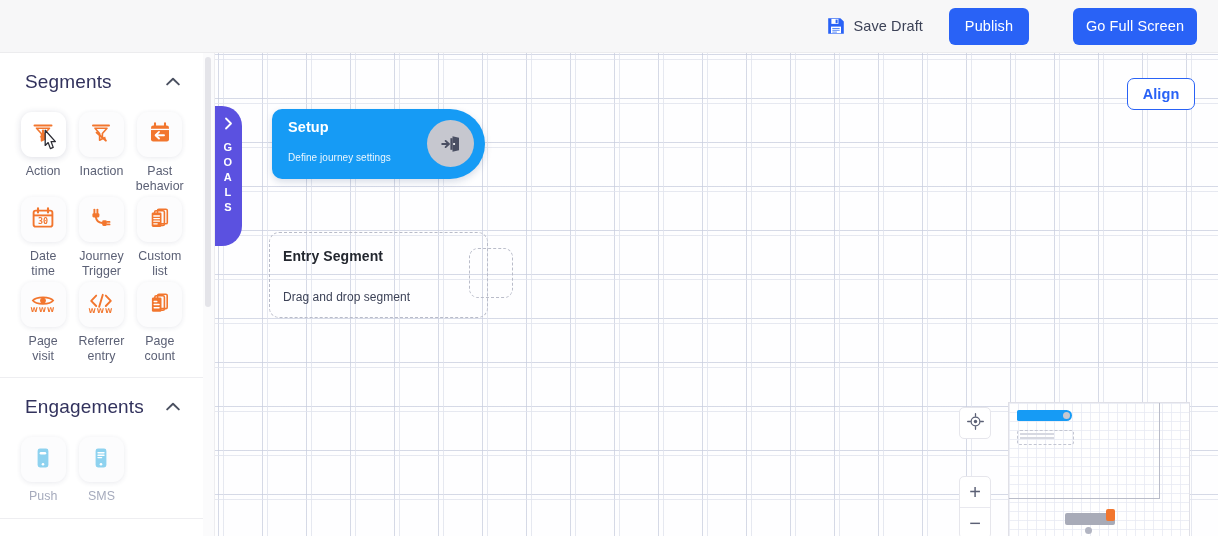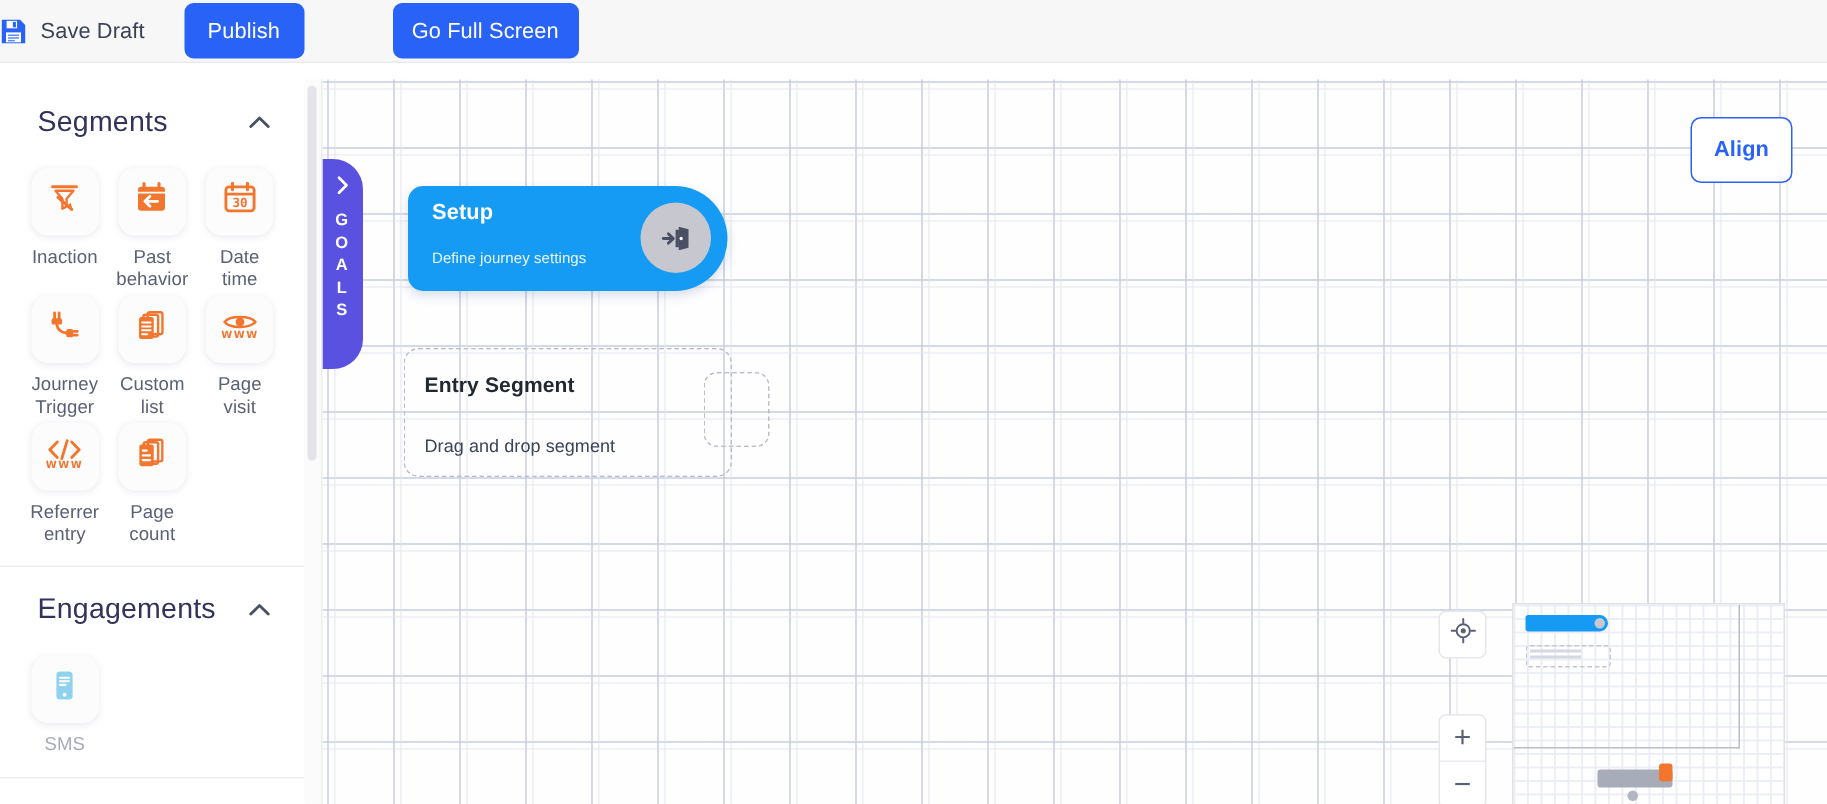--- a/index.html
+++ b/index.html
@@ -16,25 +16,26 @@
     width: 1218px;
     height: 536px;
     overflow: hidden;
   }
 
   
   .header {
     position: absolute;
     top: 0; left: 0;
     width: 1218px;
-    height: 42px;
+    height: 53px;
     background: #f7f7f8;
     border-bottom: 1px solid #ececee;
     display: flex;
     align-items: center;
+    justify-content: flex-end;
     box-sizing: border-box;
     padding-right: 21px;
     z-index: 40;
   }
   .save-draft {
     display: flex;
     align-items: center;
     gap: 9px;
     margin-right: 26px;
     cursor: pointer;
@@ -50,21 +51,21 @@
     background: #2962f6;
     color: #ffffff;
     border: none;
     border-radius: 6px;
     font-size: 14.5px;
     font-family: "Liberation Sans", sans-serif;
     height: 37px;
     cursor: pointer;
     letter-spacing: .1px;
   }
-  #publish-button { width: 80px; margin-right: 15px; }
+  #publish-button { width: 80px; margin-right: 0; }
   #fullscreen-button { width: 124px; margin-left: 44px; }
 
   
   .sidebar {
     position: absolute;
     top: 53px;
     left: 0;
     width: 203px;
     height: 483px;
     background: #ffffff;
@@ -209,21 +210,21 @@
     font-weight: bold;
     line-height: 15px;
     letter-spacing: .3px;
     text-align: center;
   }
 
   
   .setup-node {
     position: absolute;
     left: 58px;
-    top: 71px;
+    top: 56px;
     width: 213px;
     height: 70px;
     background: #169bf5;
     border-radius: 10px 35px 35px 10px;
     box-shadow: 0 3px 7px rgba(30,60,110,0.17);
     cursor: pointer;
     z-index: 8;
   }
   .setup-title {
     position: absolute;
@@ -295,21 +296,21 @@
     border-radius: 9px;
     z-index: 7;
   }
 
   
   .align-btn {
     position: absolute;
     right: 23px;
     top: 25px;
     width: 68px;
-    height: 44px;
+    height: 32px;
     border: 1.4px solid #2962f6;
     border-radius: 7px;
     background: #ffffff;
     color: #2962f6;
     font-size: 14.5px;
     font-weight: bold;
     font-family: "Liberation Sans", sans-serif;
     cursor: pointer;
     z-index: 12;
     letter-spacing: .1px;
@@ -449,20 +450,36 @@
         <div class="panel">
           <div class="panel-head">
             <span class="panel-title">Segments</span>
             <span>
               <svg class="chev" viewBox="0 0 14 9">
                 <path d="M1.2 7.4 L7 1.7 L12.8 7.4" stroke="#4a5060" stroke-width="1.9" fill="none" stroke-linecap="round" stroke-linejoin="round"></path>
               </svg>
             </span>
           </div>
           <div class="grid3">
+            <div class="tile active">
+              <div class="tile-box">
+         <span class="ico"><svg width="26" height="26" viewBox="0 0 26 26">
+        <path d="M4.5 5.5h17" stroke="#f2762e" stroke-width="2" stroke-linecap="round"></path>
+        <path d="M6.5 8.2h13l-5 5.6v5.4l-3 1.6v-7z" fill="none" stroke="#f2762e" stroke-width="1.6" stroke-linejoin="round"></path>
+        <path d="M13 10.5v8.5" stroke="#f2762e" stroke-width="2.2" stroke-linecap="round"></path>
+        <path d="M9.6 16.2 L13 20.4 L16.4 16.2 Z" fill="#f2762e"></path>
+      </svg></span>
+         <span>
+                  <svg class="hand-cursor" viewBox="0 0 22 26">
+  <path d="M3.2 1.2 L3.2 16.4 L6.2 13.6 L8.4 19.6 L11.2 18.4 L9.1 12.6 L13.4 12.6 Z" fill="#ffffff" stroke="#2b2b33" stroke-width="1.3" stroke-linejoin="round"></path>
+</svg>
+                </span>
+       </div>
+       <div class="tile-label">Action</div>
+            </div>
             <div class="tile">
               <div class="tile-box">
          <span class="ico"><svg width="26" height="26" viewBox="0 0 26 26">
         <path d="M5 5.5h16" stroke="#f2762e" stroke-width="2" stroke-linecap="round"></path>
         <path d="M7 8.2h12l-4.6 5.3v5.2l-2.8 1.5v-6.7z" fill="none" stroke="#f2762e" stroke-width="1.6" stroke-linejoin="round"></path>
         <path d="M8.6 12.6 L17.8 20.6" stroke="#f2762e" stroke-width="2" stroke-linecap="round"></path>
         <path d="M14.3 18.2 L18.4 21.2 L17.2 16.4 Z" fill="#f2762e"></path>
       </svg></span>
 
        </div>
@@ -560,20 +577,31 @@
         <div class="panel">
           <div class="panel-head">
             <span class="panel-title">Engagements</span>
             <span>
               <svg class="chev" viewBox="0 0 14 9">
                 <path d="M1.2 7.4 L7 1.7 L12.8 7.4" stroke="#4a5060" stroke-width="1.9" fill="none" stroke-linecap="round" stroke-linejoin="round"></path>
               </svg>
             </span>
           </div>
           <div class="grid3">
+            <div class="tile disabled">
+              <div class="tile-box">
+         <span class="ico"><svg width="26" height="26" viewBox="0 0 26 26">
+        <rect x="7.6" y="3.6" width="10.8" height="18.8" rx="2.4" fill="#8ed2ef"></rect>
+        <rect x="9.6" y="7" width="6.6" height="2.6" rx="1.3" fill="#ffffff"></rect>
+        <circle cx="13" cy="19.2" r="1.3" fill="#ffffff"></circle>
+      </svg></span>
+
+       </div>
+       <div class="tile-label">Push</div>
+            </div>
             <div class="tile disabled">
               <div class="tile-box">
          <span class="ico"><svg width="26" height="26" viewBox="0 0 26 26">
         <rect x="7.6" y="3.6" width="10.8" height="18.8" rx="2.4" fill="#8ed2ef"></rect>
         <path d="M10 7.8h6M10 10.2h6M10 12.6h3.6" stroke="#ffffff" stroke-width="1.4" stroke-linecap="round"></path>
         <circle cx="13" cy="19.2" r="1.3" fill="#ffffff"></circle>
       </svg></span>
 
        </div>
        <div class="tile-label">SMS</div>

